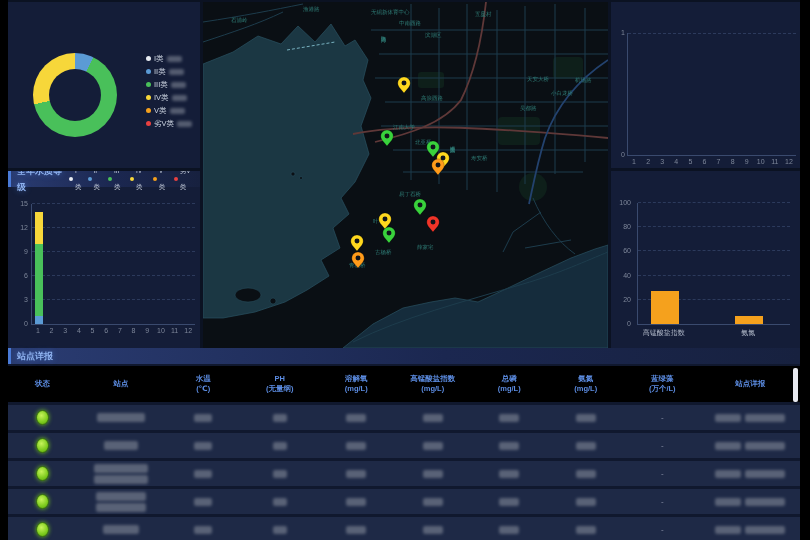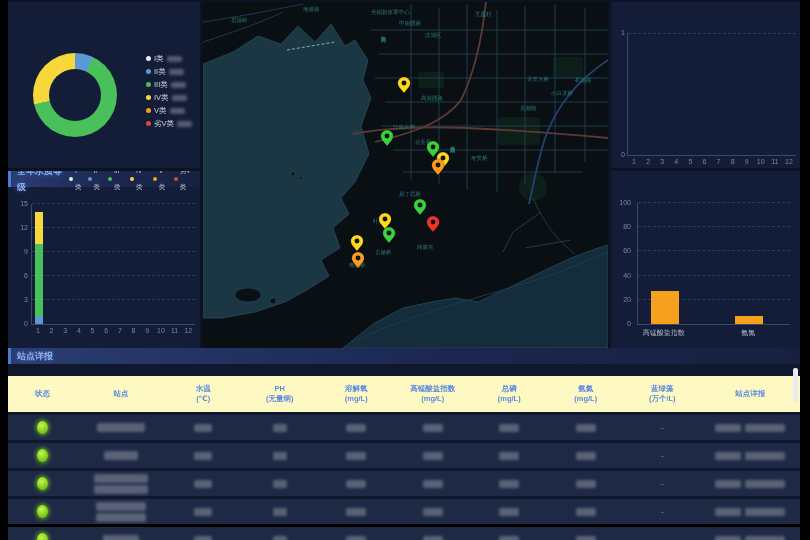--- a/index.html
+++ b/index.html
@@ -32,21 +32,21 @@
   .stackbar{position:absolute;width:8px;display:flex;flex-direction:column-reverse;}
   .stackbar div{width:100%;}
   .vbar{position:absolute;bottom:0;background:#f5a11d;}
   .blab{position:absolute;text-align:center;font-size:7px;color:#aeb6c6;transform:translateX(-50%);white-space:nowrap;}
   .rule-link{font-size:7.5px;color:#9fb6e8;font-weight:normal;margin-right:6px;text-shadow:none;}
   
   #map{position:absolute;left:195px;top:2px;width:405px;height:346px;background:#0a0f14;}
   #map svg{display:block;}
   
   #tablePanel{position:absolute;left:0;top:348px;width:792px;height:172px;background:#10182e;}
-  #thead{display:flex;background:#fef9c3;height:36px;align-items:center;margin-top:12px;justify-content:flex-end;}
+  #thead{display:flex;background:#000000;height:36px;align-items:center;margin-top:2px;justify-content:flex-end;}
   .th{display:flex;flex-direction:column;justify-content:center;align-items:center;color:#5b8be0;font-size:7.5px;font-weight:bold;line-height:10px;}
   .trow{display:flex;align-items:center;height:25px;background:#1e2946;margin-top:3px;}
   .td{display:flex;flex-direction:column;justify-content:center;align-items:center;gap:2px;}
   .c0{flex:.9}.c1{flex:1.15}.c2,.c3,.c4,.c5,.c6,.c7,.c8{flex:1}.c9{flex:1.3}
   .dot{width:11px;height:13px;border-radius:50%;background:radial-gradient(circle at 40% 35%,#c6f35a,#7ecb1e 60%,#5da513);
     border:1px solid #3f7a10;box-shadow:0 0 4px rgba(126,211,33,.8);}
   .dash-val{color:#8a93a8;font-size:8px;}
   #scrollbar{position:absolute;right:2px;top:20px;width:5px;height:34px;background:#e8eaf0;border-radius:2px;}
 </style>
 </head>

